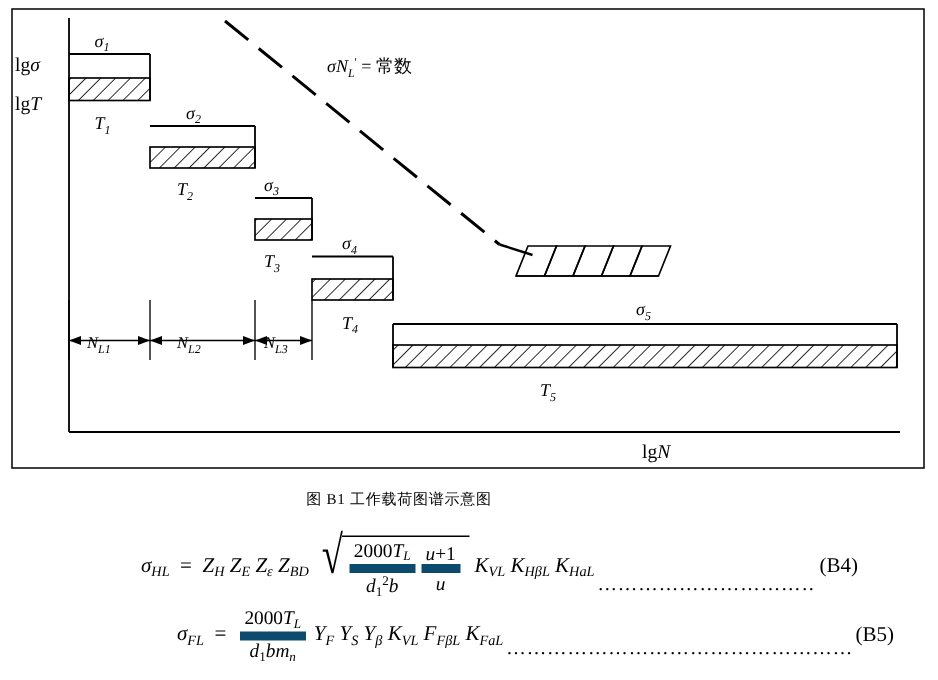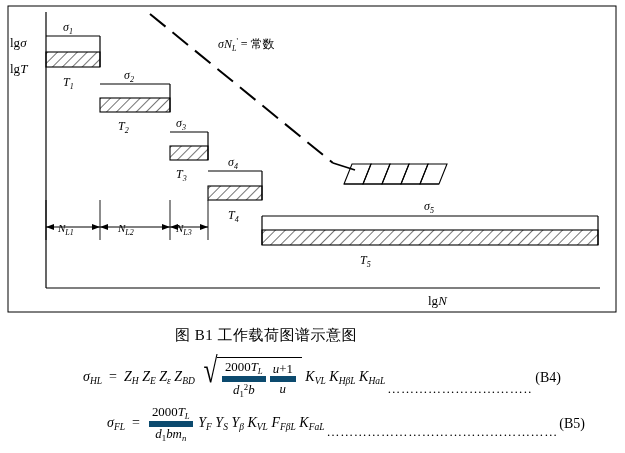--- a/index.html
+++ b/index.html
@@ -24,27 +24,27 @@
   }
   #figure svg {
     display: block;
   }
   .fig-caption {
     position: absolute;
     left: 0;
     top: 326px;
     width: 532px;
     text-align: center;
-    font-size: 15px;
+    font-size: 10px;
     font-family: "Liberation Serif", serif;
     letter-spacing: 0.5px;
   }
   .formula-block {
     position: absolute;
-    left: 5px;
+    left: 16px;
     width: 562px;
   }
   #formula-b4 { top: 357px; }
   #formula-b5 { top: 405px; margin-left: 24px; }
   .formula-row {
     display: flex;
     align-items: center;
     width: 100%;
   }
   .formula-body {

